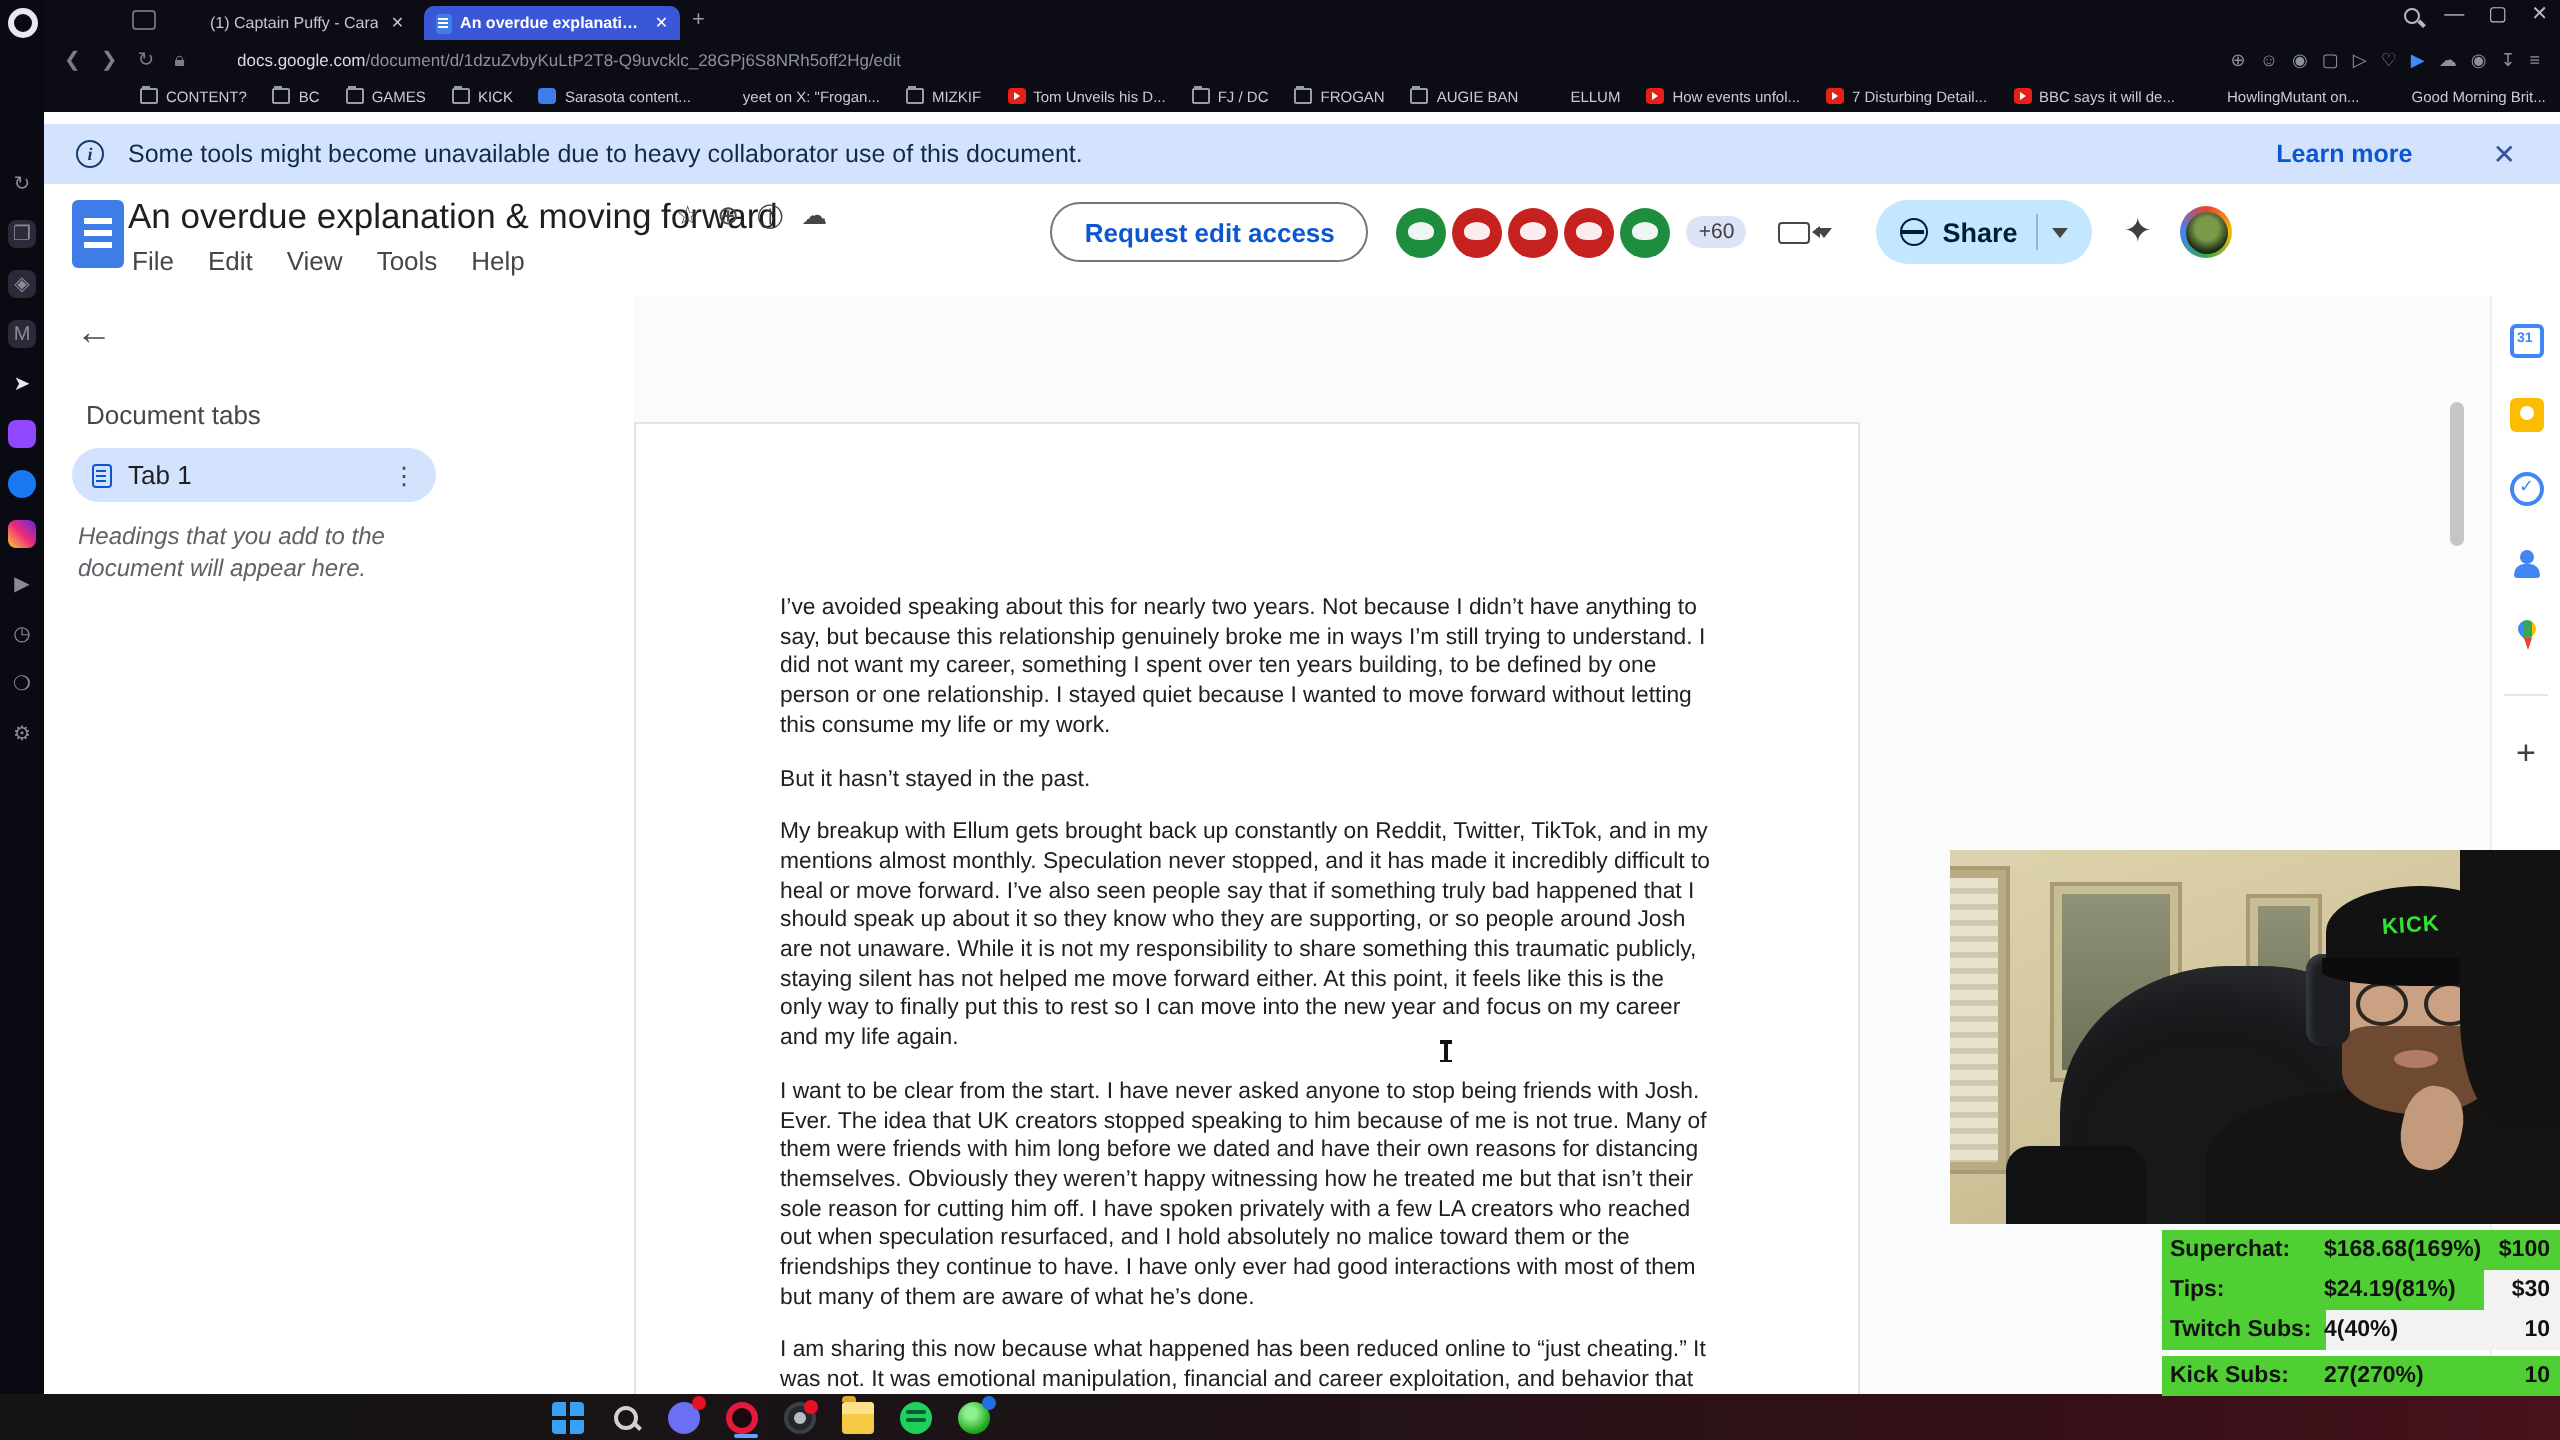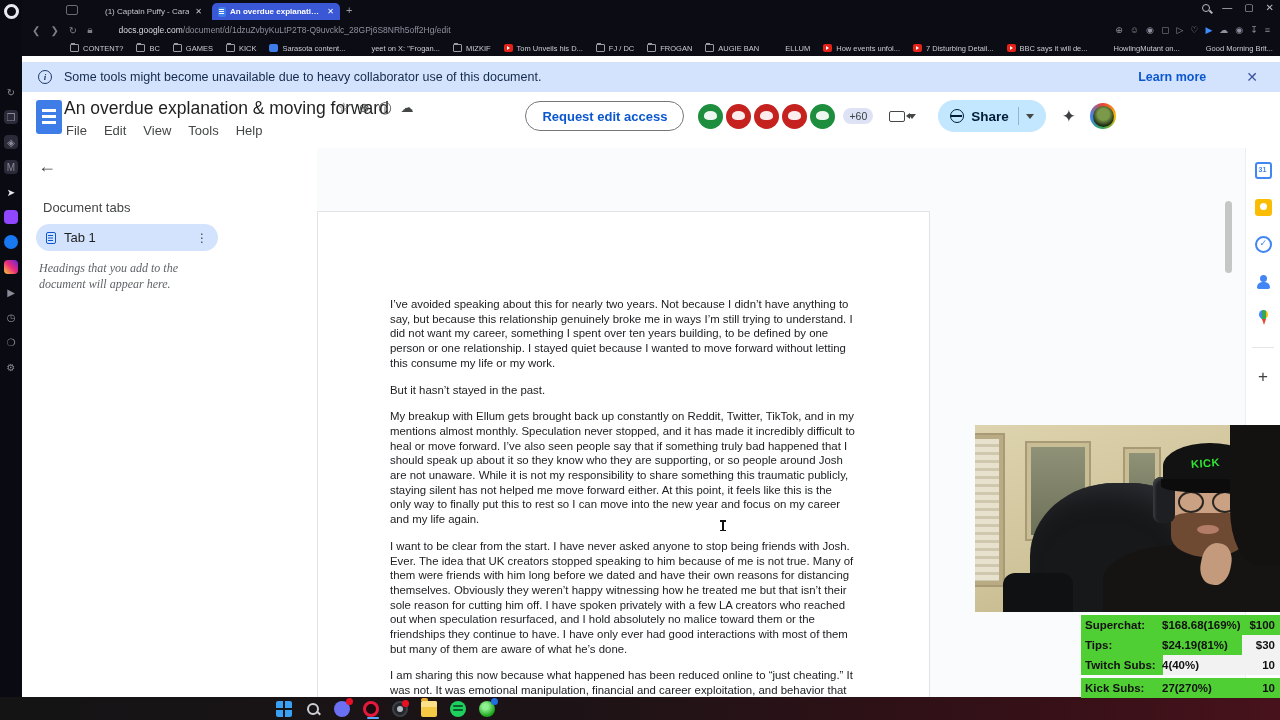--- a/index.html
+++ b/index.html
@@ -90,21 +90,21 @@
 
   
   #leftpanel { position:absolute; left:0; top:92px; width:295px; bottom:0; background:#fff; }
   .backarrow { position:absolute; left:16px; top:8px; font-size:18px; color:#444746; }
   .dt-label { position:absolute; left:21px; top:52px; font-size:13px; color:#444746;text-align:center; }
   .tabpill { position:absolute; left:14px; top:76px; width:182px; height:27px; background:#d3e3fd; border-radius:14px; display:flex; align-items:center; padding:0 10px; gap:8px; }
   .tabdoc { width:10px; height:12px; border:1.5px solid #0b57d0; border-radius:2px; position:relative; }
   .tabdoc:before{ content:""; position:absolute; left:1px; top:2px; width:5px; height:1px; background:#0b57d0; box-shadow:0 2.5px 0 #0b57d0,0 5px 0 #0b57d0; }
   .tabpill .tlabel { font-size:13px; color:#1f1f1f; flex:1; }
   .tabpill .kebab { color:#444746; font-size:12px; letter-spacing:0; }
-  .hint { position:absolute; left:17px; top:112px; width:180px; font-style:italic; font-size:12px; color:#5f6368; line-height:1.35;font-family:Liberation Serif, serif; }
+  .hint { position:absolute; left:17px; top:112px; width:180px; font-style:italic; font-size:12px; color:#5f6368; line-height:1.35; }
 
   
   #canvas { position:absolute; left:295px; top:92px; right:35px; bottom:0; background:#f9fbfd; }
   #page { position:absolute; left:0px; top:63px; width:613px; height:542px; background:#fff; border:1px solid #e1e3e6; overflow:hidden; }
   #doc-text { position:absolute; left:72px; right:74px; top:85px; font-size:11.4px; line-height:14.7px; color:#202124; }
   #doc-text p { margin-bottom:12px; }
   .ibeam { position:absolute; left:404px; top:308px; width:1.5px; height:11px; background:#111; }
   .ibeam:before,.ibeam:after { content:""; position:absolute; left:-2px; width:5.5px; height:1.5px; background:#111; }
   .ibeam:after { bottom:0; }
 

